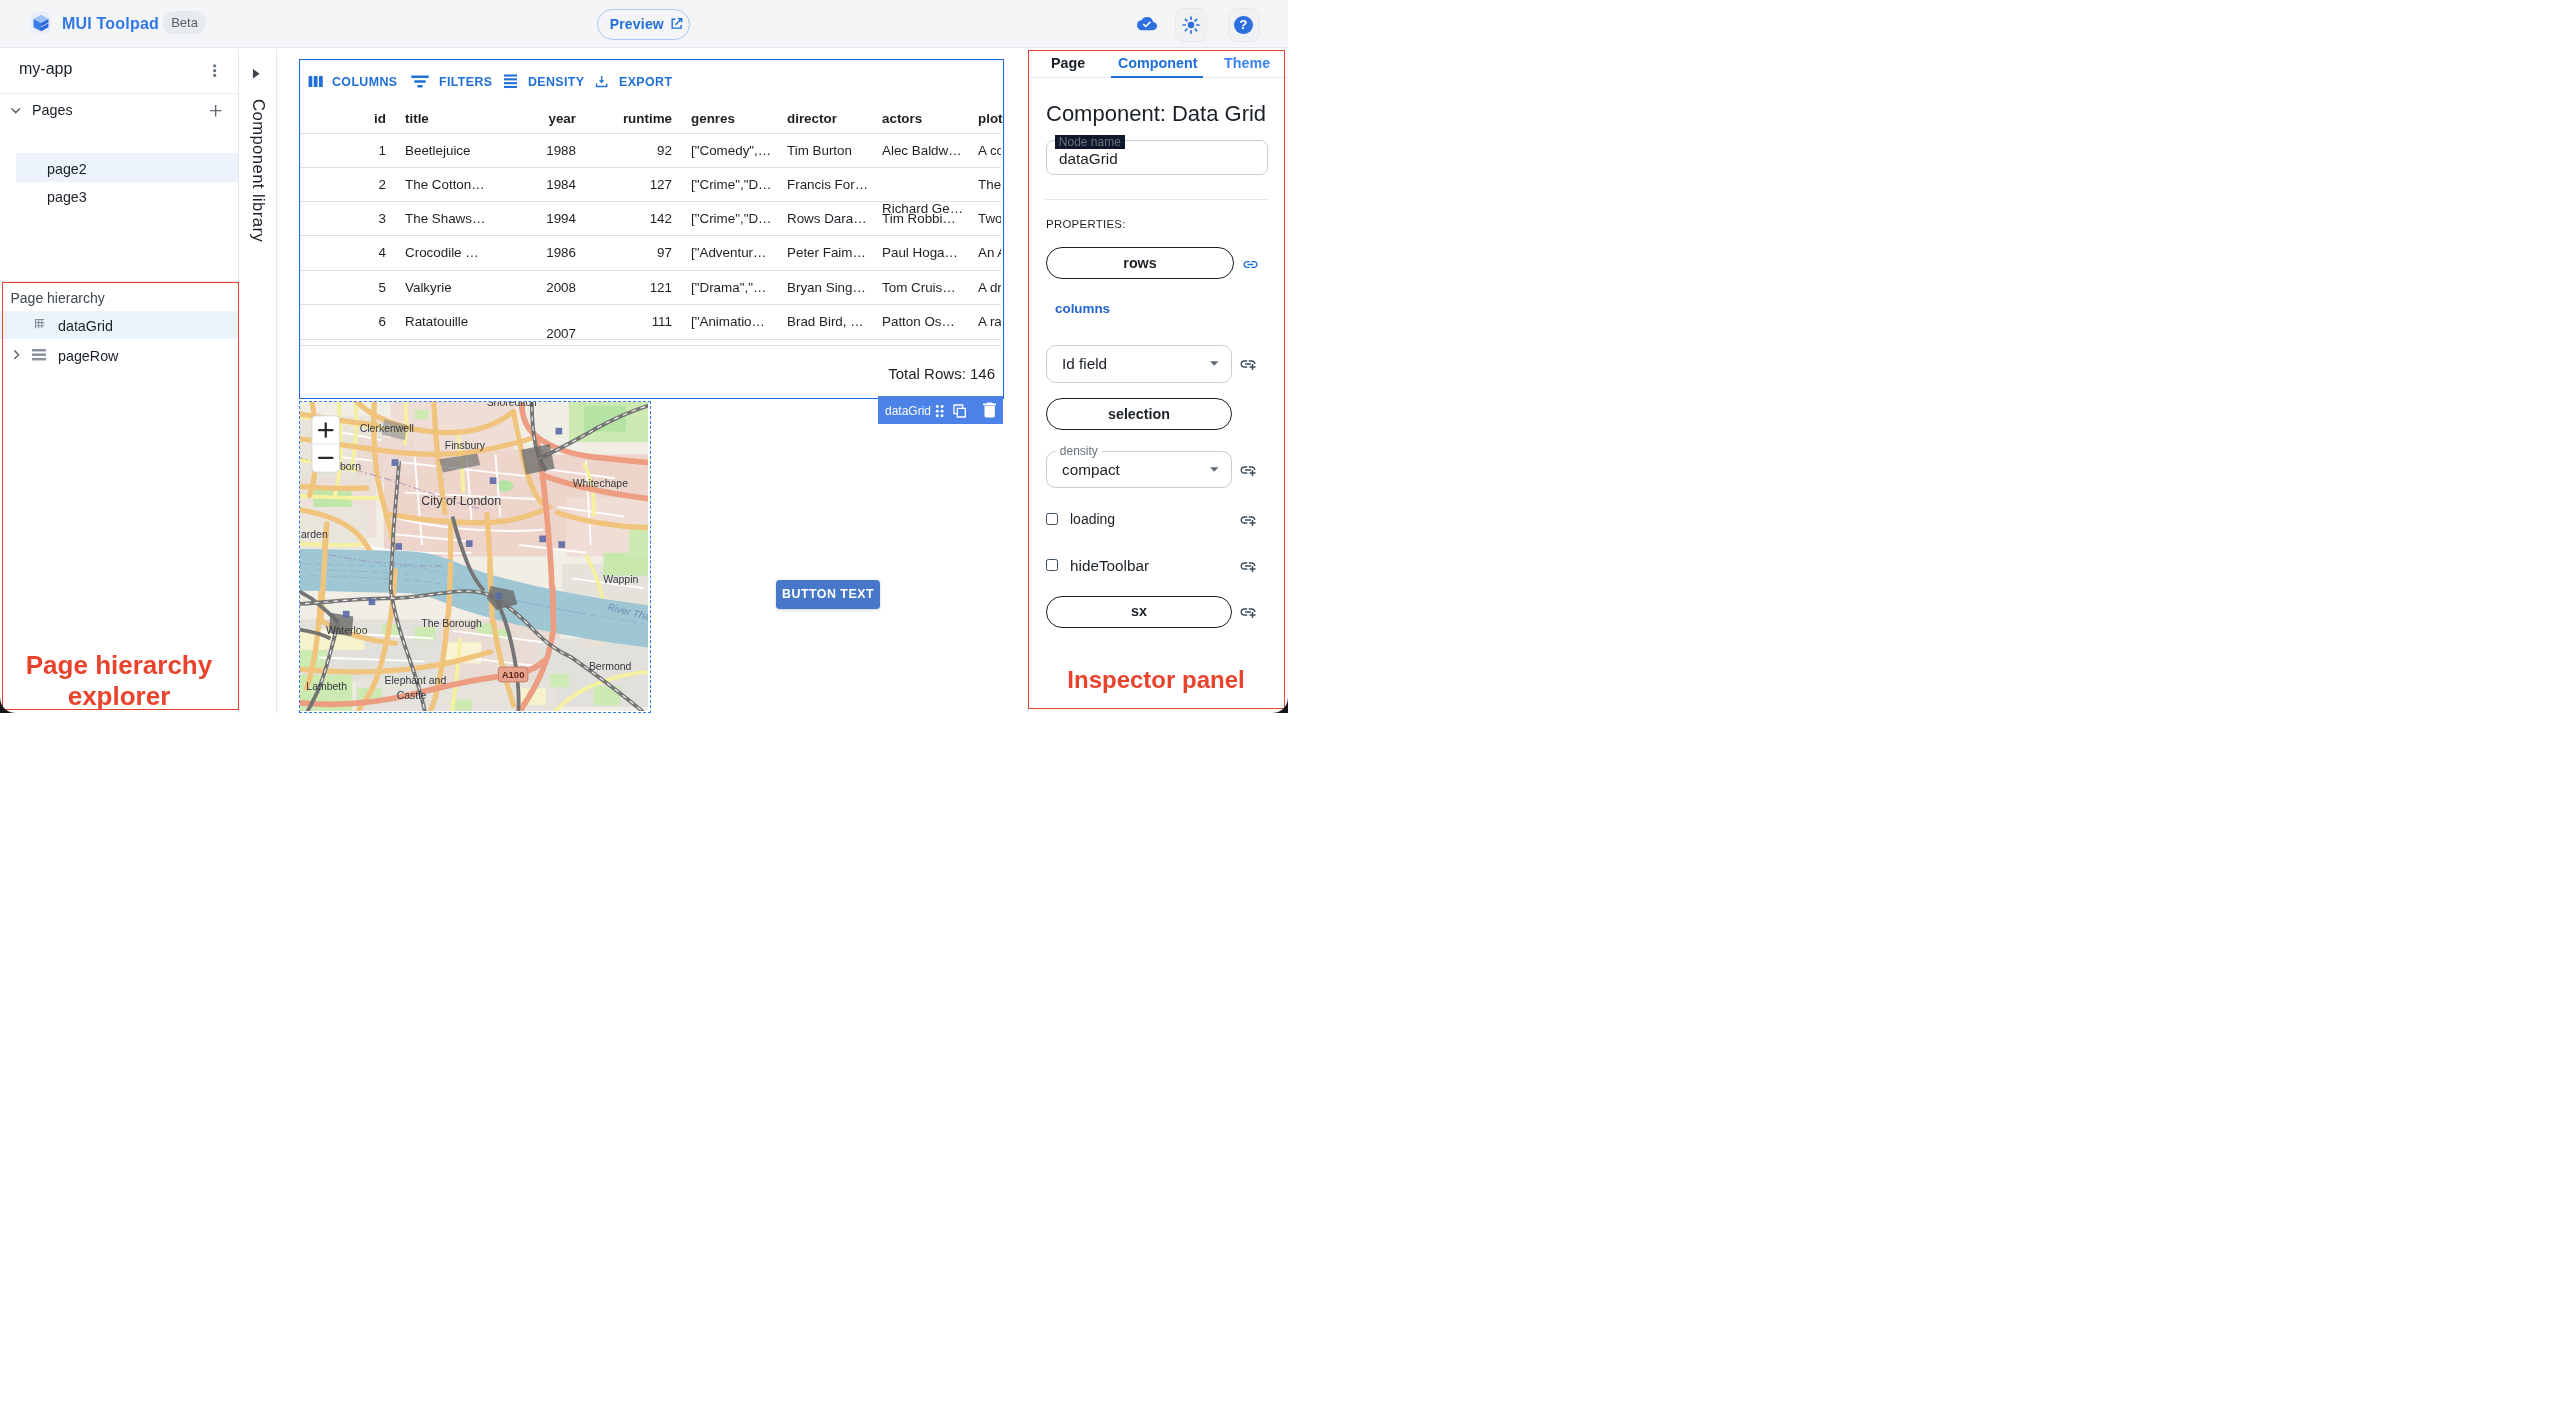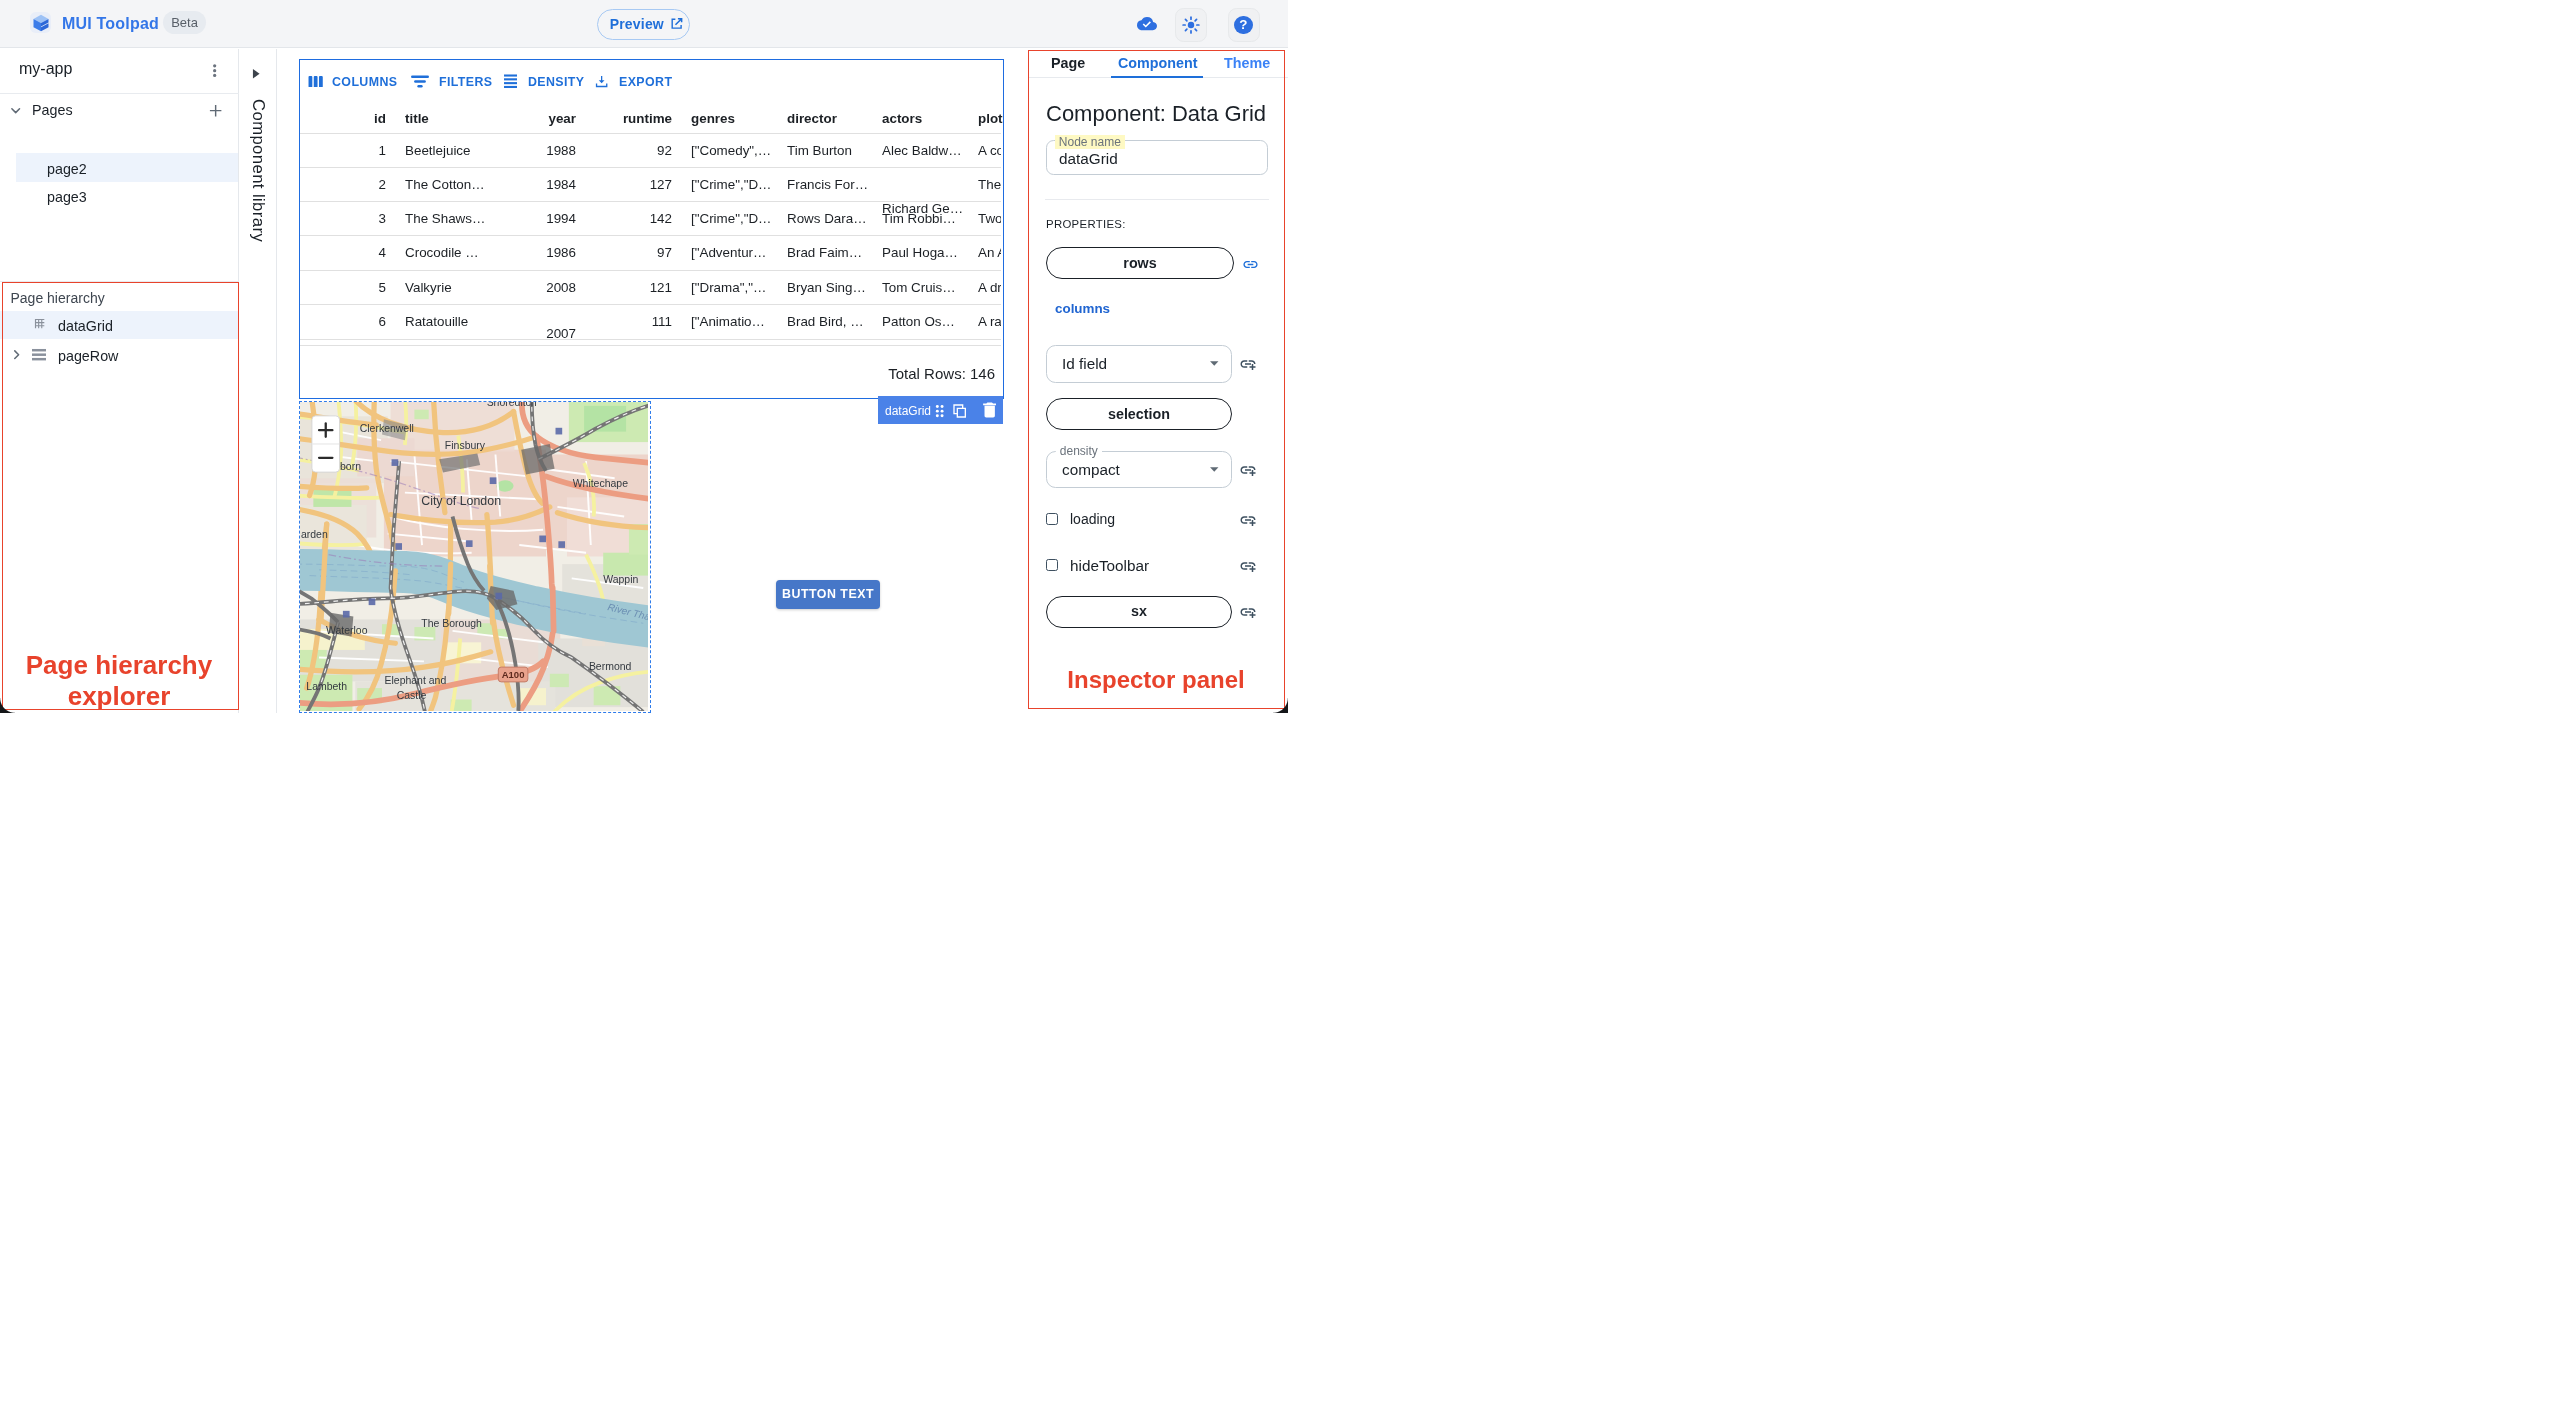--- a/index.html
+++ b/index.html
@@ -222,21 +222,21 @@
     <div class="gcell" style="top:151px; left:286px; width:86px; text-align:right;">142</div>
     <div class="gcell" style="top:151px; left:391px;">["Crime","D…</div>
     <div class="gcell" style="top:151px; left:487px;">Rows Dara…</div>
     <div class="gcell" style="top:151px; left:582px;">Tim Robbi…</div>
     <div class="gcell" style="top:151px; left:678px; width:23px; overflow:hidden;">Two</div>
     <div class="gcell" style="top:185px; left:29px; width:57px; text-align:right;">4</div>
     <div class="gcell" style="top:185px; left:105px;">Crocodile …</div>
     <div class="gcell" style="top:185px; left:219px; width:57px; text-align:right;">1986</div>
     <div class="gcell" style="top:185px; left:286px; width:86px; text-align:right;">97</div>
     <div class="gcell" style="top:185px; left:391px;">["Adventur…</div>
-    <div class="gcell" style="top:185px; left:487px;">Brad Faim…</div>
+    <div class="gcell" style="top:185px; left:487px;">Peter Faim…</div>
     <div class="gcell" style="top:185px; left:582px;">Paul Hoga…</div>
     <div class="gcell" style="top:185px; left:678px; width:23px; overflow:hidden;">An A</div>
     <div class="gcell" style="top:220px; left:29px; width:57px; text-align:right;">5</div>
     <div class="gcell" style="top:220px; left:105px;">Valkyrie</div>
     <div class="gcell" style="top:220px; left:219px; width:57px; text-align:right;">2008</div>
     <div class="gcell" style="top:220px; left:286px; width:86px; text-align:right;">121</div>
     <div class="gcell" style="top:220px; left:391px;">["Drama","…</div>
     <div class="gcell" style="top:220px; left:487px;">Bryan Sing…</div>
     <div class="gcell" style="top:220px; left:582px;">Tom Cruis…</div>
     <div class="gcell" style="top:220px; left:678px; width:23px; overflow:hidden;">A dr</div>
@@ -254,21 +254,21 @@
   <div id="inspector"></div>
   <div class="abs" style="left:1028px; top:77px; width:260px; height:1px; background:#e7eaee;"></div>
   <div class="abs" style="left:1051px; top:55px; font-size:14.3px; font-weight:bold; color:#1a2027;">Page</div>
   <div class="abs" style="left:1118px; top:55px; font-size:14.3px; font-weight:bold; color:#1e6fd9;">Component</div>
   <div class="abs" style="left:1224px; top:55px; font-size:14.3px; font-weight:bold; color:#3b82f6;">Theme</div>
   <div class="abs" style="left:1111px; top:76px; width:92px; height:1.9px; background:#1e6fd9;"></div>
 
   <div class="abs" style="left:1046px; top:101px; font-size:22px; font-weight:normal; color:#1a2027;">Component: Data Grid</div>
 
   <div class="abs" style="left:1046px; top:140px; width:222px; height:35px; border:1px solid #c4cdd5; border-radius:7.6px;"></div>
-  <div class="abs" style="left:1055px; top:135px; font-size:12px; color:#6b737c; background:#fef9c3; padding:0 3.8px;">Node name</div>
+  <div class="abs" style="left:1055px; top:135px; font-size:12px; color:#6b737c; background:#0f172a; padding:0 3.8px;">Node name</div>
   <div class="abs" style="left:1059px; top:150px; font-size:15.3px; color:#1a2027;">dataGrid</div>
 
   <div class="abs" style="left:1045px; top:199px; width:224px; height:1px; background:#e8eaee;"></div>
   <div class="abs" style="left:1046px; top:218px; font-size:11.4px; color:#1a2027; letter-spacing:0.3px;">PROPERTIES:</div>
 
   <div class="abs" style="left:1046px; top:247px; width:188px; height:32px; border:1.4px solid #1a2027; border-radius:16px; font-size:14.3px; font-weight:bold; color:#1a2027; text-align:center; line-height:30px;">rows</div>
   <svg class="abs" style="left:1242px; top:256px;" width="17" height="17" viewBox="0 0 24 24">
     <path fill="#1f6fd9" d="M3.9 12c0-1.7 1.4-3.1 3.1-3.1h4V7H7c-2.8 0-5 2.2-5 5s2.2 5 5 5h4v-1.9H7c-1.7 0-3.1-1.4-3.1-3.1zM8 13h8v-2H8v2zm9-6h-4v1.9h4c1.7 0 3.1 1.4 3.1 3.1s-1.4 3.1-3.1 3.1h-4V17h4c2.8 0 5-2.2 5-5s-2.2-5-5-5z"></path>
     </svg>
 

